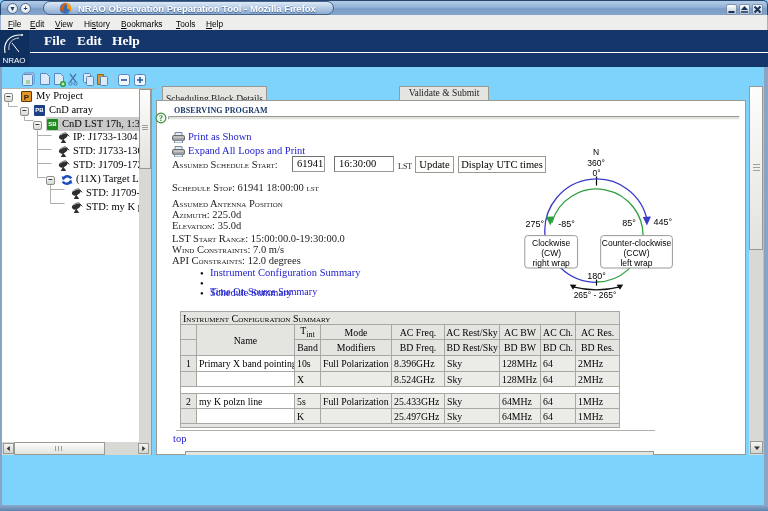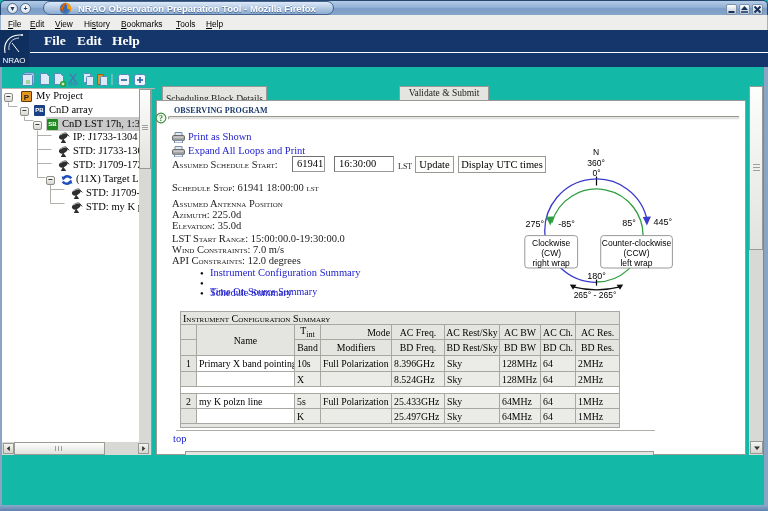--- a/index.html
+++ b/index.html
@@ -1,16 +1,16 @@
 <!DOCTYPE html>
 <html><head><meta charset="utf-8"><style>
 *{margin:0;padding:0;box-sizing:border-box}
 html,body{width:768px;height:511px;overflow:hidden}
 body{font-family:"Liberation Serif",serif;background:#fff}
-#win{position:absolute;top:0;left:0;width:768px;height:511px;background:#14b8a6}
+#win{position:absolute;top:0;left:0;width:768px;height:511px;background:#7dd3fc}
 .abs{position:absolute}
 
 #titlebar{position:absolute;top:0;left:0;width:768px;height:15px;background:linear-gradient(#b4cce6 0%,#93b2d6 45%,#7c9dc6 55%,#86a5cb 100%);border:1px solid #26466f;border-bottom:none;border-radius:5px 5px 0 0;overflow:hidden}
 
 #pill{position:absolute;left:42px;top:0px;width:291px;height:14px;border-radius:8px;background:linear-gradient(#dce9f8,#8cabd0);border:1px solid #44648e}
 #ttext{position:absolute;left:77px;top:2px;font:bold 9.5px "Liberation Sans",sans-serif;color:#fff;text-shadow:0 1px 1px #40608a;white-space:nowrap}
 .circb{position:absolute;top:2px;width:11px;height:11px;border-radius:50%;background:radial-gradient(circle at 50% 35%,#ffffff,#cfd8e4);border:1px solid #56708f;color:#1c3a66;font:bold 7px "Liberation Sans",sans-serif;text-align:center;line-height:9px}
 .wbtn{position:absolute;top:3px;width:11px;height:11px;border-radius:2px;background:linear-gradient(#ffffff,#b8c4d4);border:1px solid #7e92ac;color:#17335c}
 .wbtn svg{display:block;margin:0 auto;margin-top:0px}
 
@@ -346,21 +346,21 @@
         </colgroup>
   <tbody>
           <tr style="height:13px">
             <td class="hd" colspan="8" style="font-variant:small-caps;font-size:10px;height:13px">Instrument Configuration Summary</td>
             <td class="hd" style="height:13px"></td>
           </tr>
   <tr class="h">
             <td class="hd" style="width:12px"></td>
             <td class="hd" rowspan="2" style="width:94px;text-align:center">Name</td>
             <td class="hd" style="width:22px;text-align:center">T<sub style="font-size:8px">int</sub></td>
-            <td class="hd" style="width:66px;text-align:right">Mode</td>
+            <td class="hd" style="width:66px;text-align:center">Mode</td>
             <td class="hd" style="width:49px;text-align:center">AC Freq.</td>
             <td class="hd" style="width:51px;text-align:center">AC Rest/Sky</td>
             <td class="hd" style="width:37px;text-align:center">AC BW</td>
             <td class="hd" style="width:31px;text-align:center">AC Ch.</td>
             <td class="hd" style="width:40px;text-align:center">AC Res.</td>
           </tr>
   <tr class="h" style="height:16px">
             <td class="hd"></td>
             <td class="hd" style="text-align:center">Band</td>
             <td class="hd" style="text-align:center">Modifiers</td>

